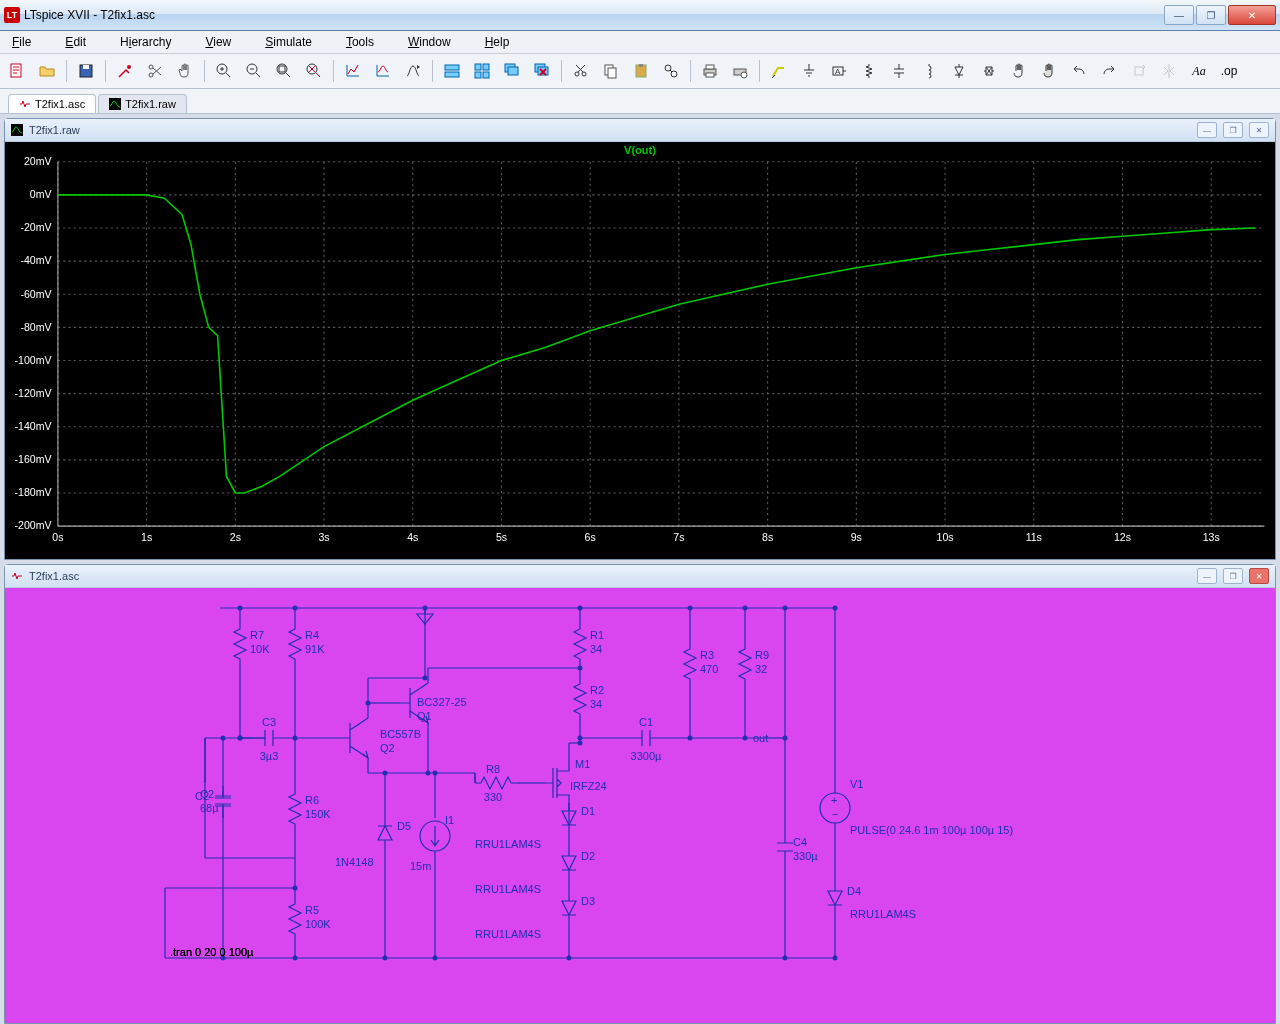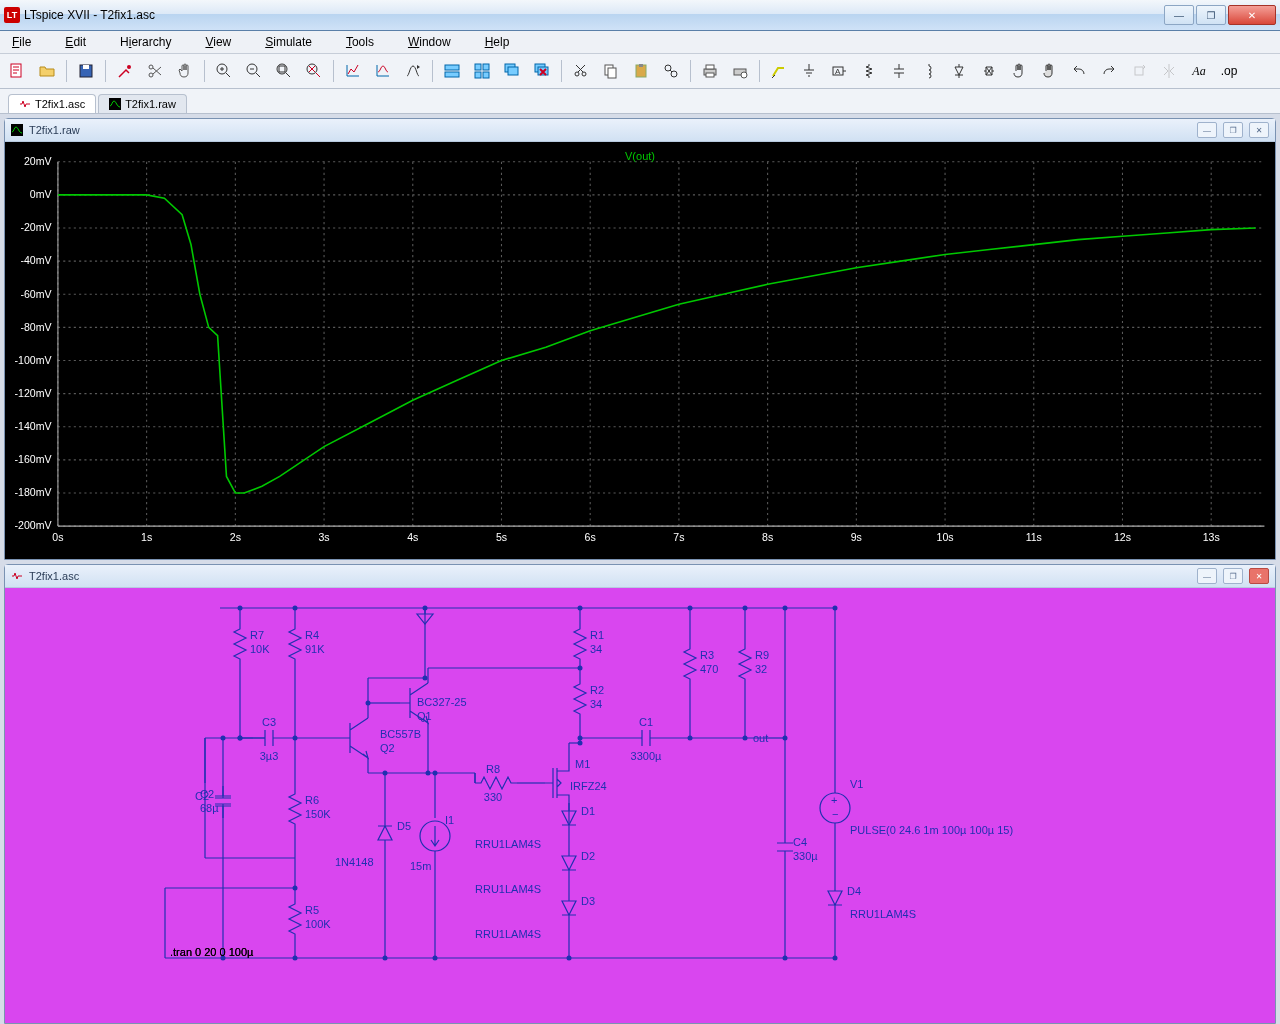--- a/index.html
+++ b/index.html
@@ -20,21 +20,21 @@
 .tab{padding:3px 10px;border:1px solid #b7c0ce;border-bottom:none;border-radius:4px 4px 0 0;background:#e2e7ef;font-size:11px;display:flex;align-items:center;gap:4px}
 .tab.active{background:#fff}
 .tabicon{width:12px;height:12px}
 .workspace{height:calc(1024px - 30px - 22px - 34px - 24px);padding:4px;box-sizing:border-box;display:flex;flex-direction:column;gap:4px}
 .pane{flex:1;border:1px solid #7a92b2;border-radius:4px 4px 0 0;background:#fff;display:flex;flex-direction:column;min-height:0}
 .pane .panetitle{height:22px;background:linear-gradient(#eaf1fb,#d1e1f3);border-bottom:1px solid #b7c9df;display:flex;align-items:center;padding:0 6px;gap:6px;font-size:11px;color:#2b3d57}
 .pane .panetitle .spacer{flex:1}
 .pane .panewbtn{width:18px;height:14px;border:1px solid #9fb2cc;border-radius:2px;background:#eef4fb;display:flex;align-items:center;justify-content:center;font-size:8px;color:#53698a}
 .pane .panewbtn.close{background:#e9736a;color:#fff;border-color:#b94a42}
 .plotarea{flex:1;background:#000;position:relative}
-.plotarea .tracelabel{position:absolute;top:8px;left:50%;transform:translateX(-50%);color:#00c800;font-weight:normal;font-size:11px}
+.plotarea .tracelabel{position:absolute;top:2px;left:50%;transform:translateX(-50%);color:#00c800;font-weight:bold;font-size:11px}
 .grid line{stroke:#5a5a5a;stroke-dasharray:2 3;stroke-width:1}
 .trace{fill:none;stroke:#00c800;stroke-width:1.5}
 .schemarea{flex:1;background:#d946ef;position:relative;overflow:hidden}
 .schemarea svg{position:absolute;left:0;top:0}
 .sch-wire{stroke:#2030b0;stroke-width:1.2;fill:none}
 .sch-comp{stroke:#2030b0;stroke-width:1.2;fill:none}
 .sch-text{fill:#2030b0;font-size:11px;font-family:Arial}
 .sch-text.black{fill:#000}
 .sch-node{fill:#2030b0}
 </style>

